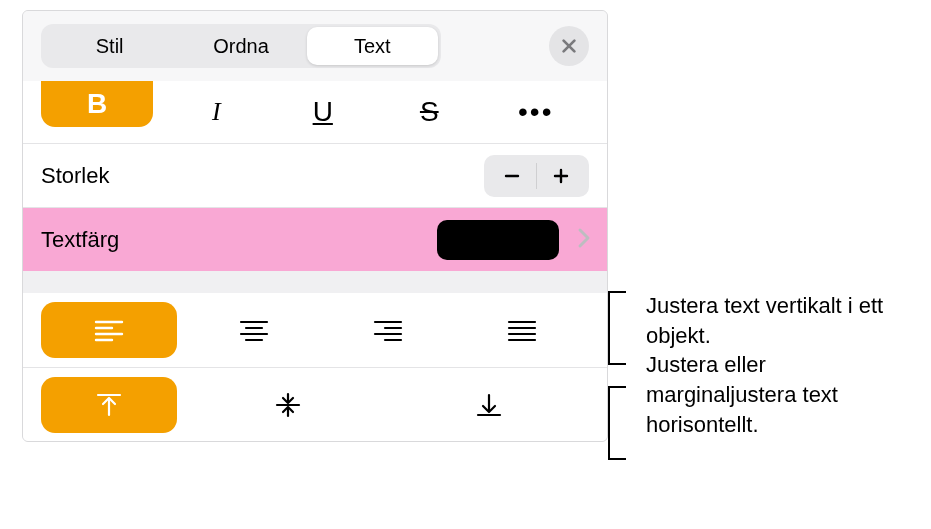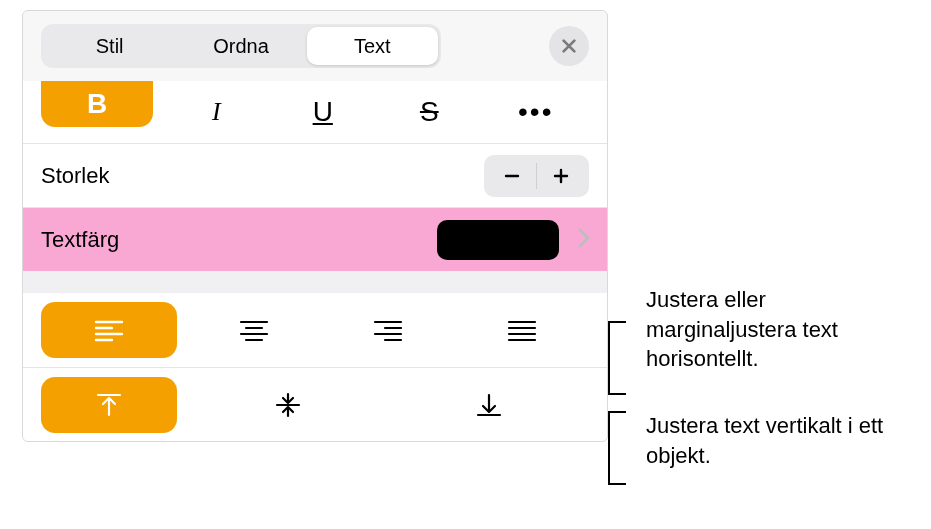--- a/index.html
+++ b/index.html
@@ -336,21 +336,21 @@
             <line x1="15" y1="3" x2="15" y2="19"></line>
             <path d="M9 14 L15 20 L21 14"></path>
           </g>
         </svg>
     </div>
   </div>
 
 </div>
 
 <div class="callouts">
+  <div class="callout bottom">
+    <div class="bracket b2"></div>
+    <span>Justera text vertikalt i ett objekt.</span>
+  </div>
   <div class="callout top">
     <div class="bracket b1"></div>
     <span>Justera eller marginaljustera text horisontellt.</span>
   </div>
-  <div class="callout bottom">
-    <div class="bracket b2"></div>
-    <span>Justera text vertikalt i ett objekt.</span>
-  </div>
 </div>
 
 </body></html>

